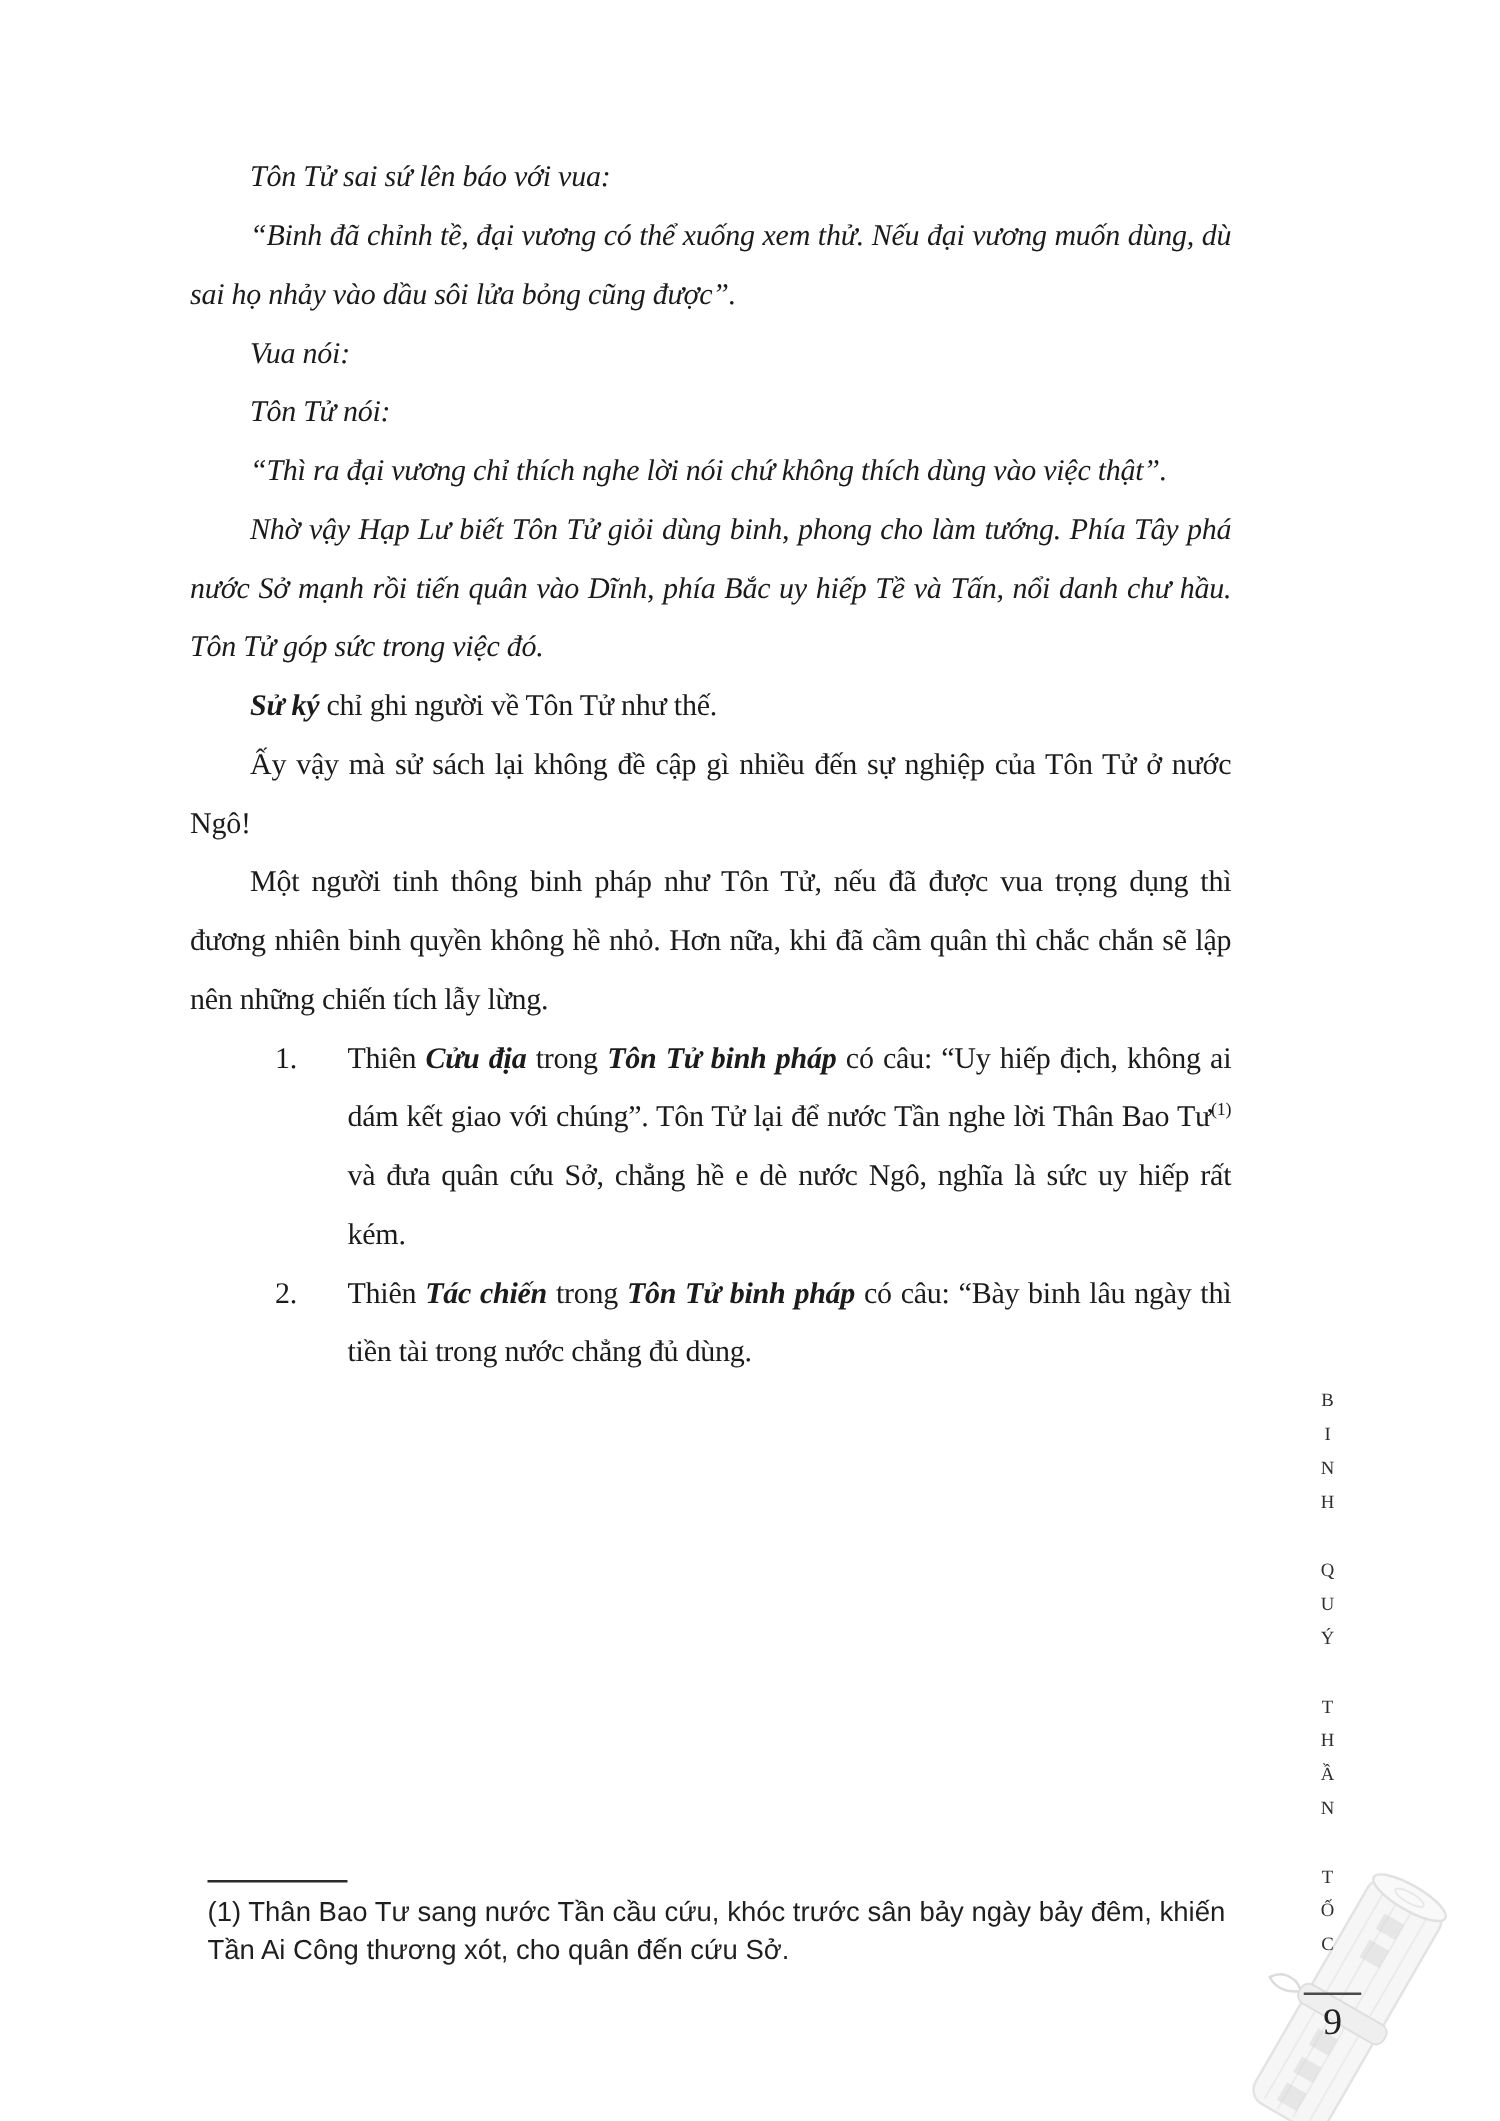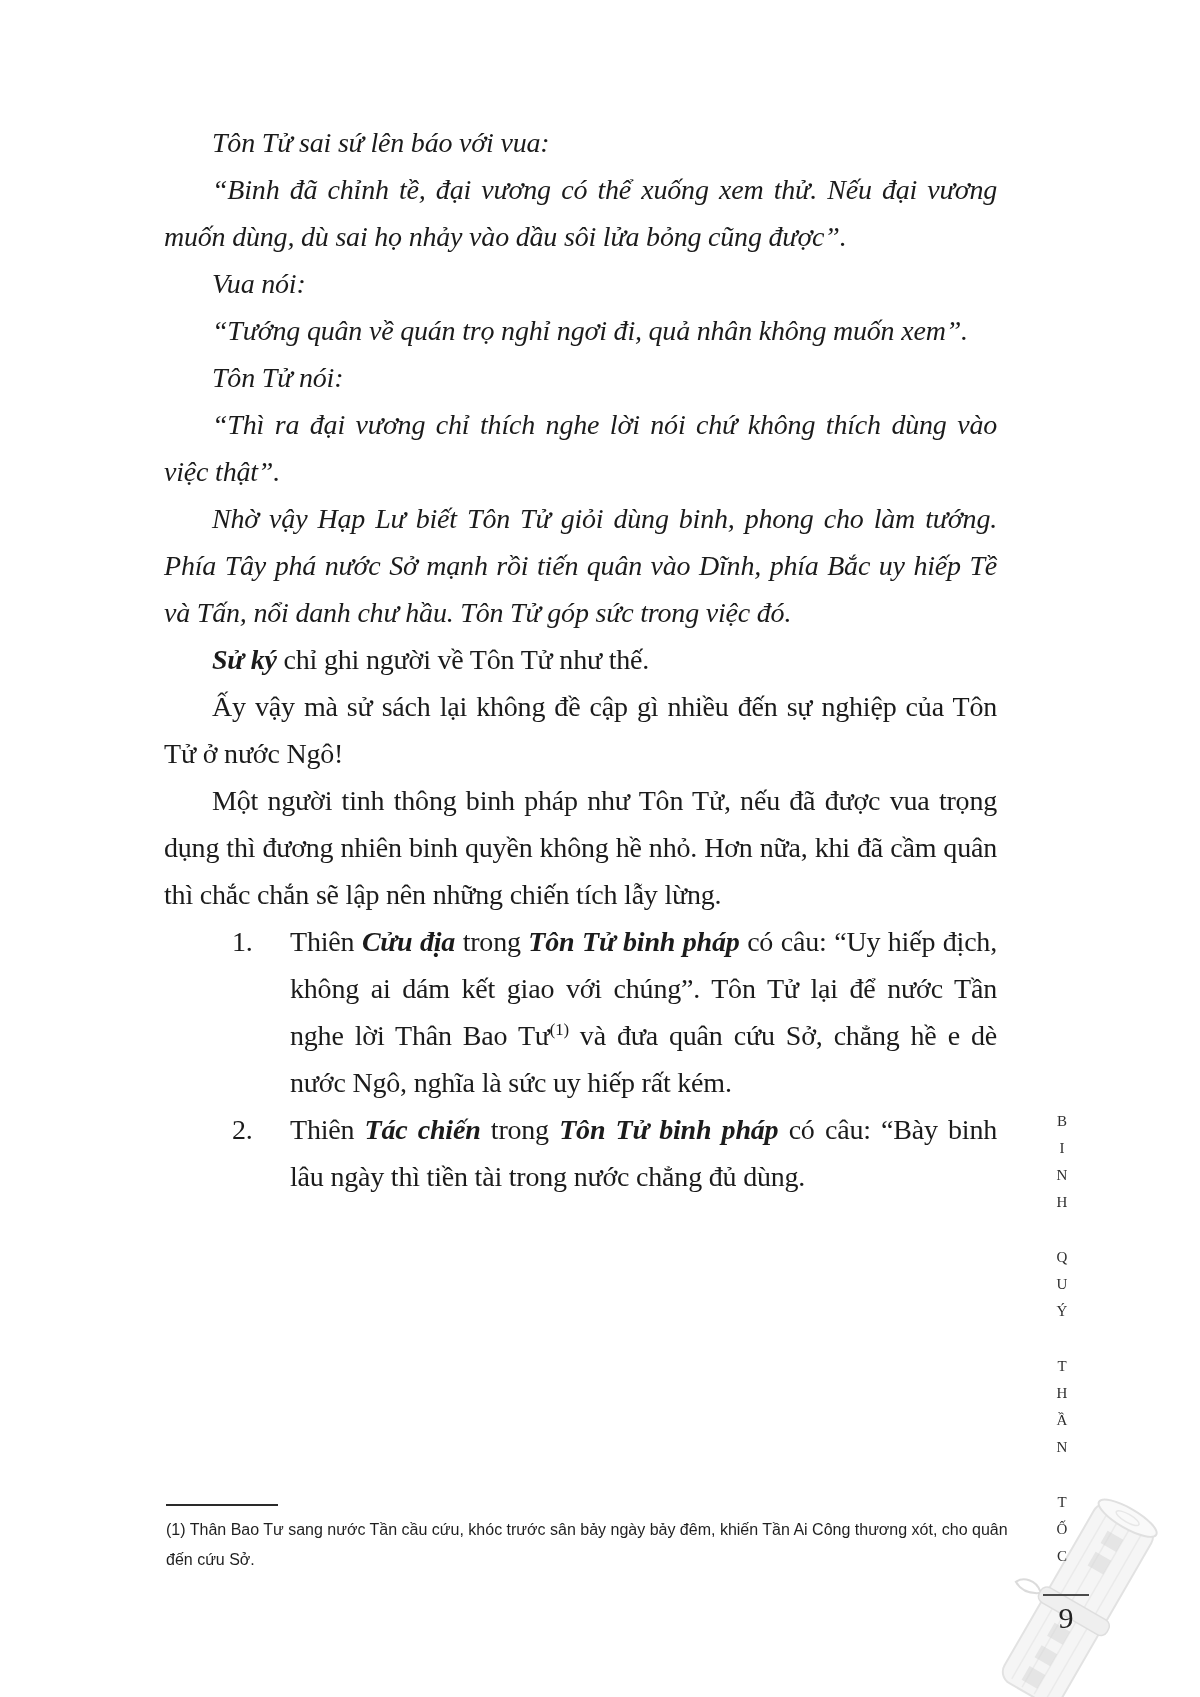--- a/index.html
+++ b/index.html
@@ -7,36 +7,36 @@
   #page {
     position:relative;
     width:1200px; height:1697px;
     background:#ffffff;
     overflow:hidden;
     font-family:"Liberation Serif", serif;
     color:#1b1b1b;
   }
   .text-block {
     position:absolute;
-    left:164px; top:119px; width:833px;
-    font-size:28px; line-height:47px;
+    left:152px; top:119px; width:833px;
+    font-size:24px; line-height:47px;
     text-align:justify;
     letter-spacing:-0.2px;
   }
   .para { text-indent:48px; }
   .italic { font-style:italic; }
   .r-b { font-weight:bold;font-style:italic; }
   .r-bi { font-weight:bold; font-style:italic; }
   .r-sup { vertical-align:super; font-size:60%; line-height:0; }
   .list-item { position:relative; padding-left:126px; text-indent:0; }
   .list-marker { position:absolute; left:68px; top:0; }
   .footnote {
     position:absolute; left:166px; top:1504px; width:845px;
     font-family:"Liberation Sans", sans-serif;
-    font-size:16px; line-height:30px; color:#1f1f1f;
+    font-size:22px; line-height:30px; color:#1f1f1f;
     text-align:left;
   }
   .footnote-rule { width:112px; border-top:2px solid #2a2a2a; margin-bottom:9px; }
   .margin-caption {
     position:absolute; left:1048px; top:1108px; width:28px;
     text-align:center; font-size:15px; color:#2e2e2e;
   }
   .caption-word { margin-bottom:28px; }
   .caption-letter { line-height:27px; height:27px; }
   .pageno { position:absolute; left:1036px; top:1594px; width:60px; text-align:center; }
@@ -65,21 +65,20 @@
       <rect x="88" y="190" width="18" height="16" fill="#b3b3b3" opacity="0.5"></rect>
       <rect x="60" y="112" width="78" height="17" rx="7" fill="#e2e2e2" stroke="#c4c4c4" stroke-width="1.5"></rect>
       <path d="M60,120 c-10,-8 -22,-4 -26,4 c10,6 20,2 26,-2" fill="none" stroke="#bfbfbf" stroke-width="2"></path>
     </g>
   </svg>
 
   <main class="text-block">
     <p class="para italic"><span>Tôn Tử sai sứ lên báo với vua:</span></p>
     <p class="para italic"><span>“Binh đã chỉnh tề, đại vương có thể xuống xem thử. Nếu đại vương muốn dùng, dù sai họ nhảy vào dầu sôi lửa bỏng cũng được”.</span></p>
     <p class="para italic"><span>Vua nói:</span></p>
-    <p class="para italic"><span>“Tướng quân về quán trọ nghỉ ngơi đi, quả nhân không muốn xem”.</span></p>
     <p class="para italic"><span>Tôn Tử nói:</span></p>
     <p class="para italic"><span>“Thì ra đại vương chỉ thích nghe lời nói chứ không thích dùng vào việc thật”.</span></p>
     <p class="para italic"><span>Nhờ vậy Hạp Lư biết Tôn Tử giỏi dùng binh, phong cho làm tướng. Phía Tây phá nước Sở mạnh rồi tiến quân vào Dĩnh, phía Bắc uy hiếp Tề và Tấn, nổi danh chư hầu. Tôn Tử góp sức trong việc đó.</span></p>
     <p class="para"><span class="r-b">Sử ký</span><span> chỉ ghi người về Tôn Tử như thế.</span></p>
     <p class="para"><span>Ấy vậy mà sử sách lại không đề cập gì nhiều đến sự nghiệp của Tôn Tử ở nước Ngô!</span></p>
     <p class="para"><span>Một người tinh thông binh pháp như Tôn Tử, nếu đã được vua trọng dụng thì đương nhiên binh quyền không hề nhỏ. Hơn nữa, khi đã cầm quân thì chắc chắn sẽ lập nên những chiến tích lẫy lừng.</span></p>
     <p class="list-item"><span class="list-marker">1.</span><span>Thiên </span><span class="r-bi">Cửu địa</span><span> trong </span><span class="r-b">Tôn Tử binh pháp</span><span> có câu: “Uy hiếp địch, không ai dám kết giao với chúng”. Tôn Tử lại để nước Tần nghe lời Thân Bao Tư</span><span class="r-sup">(1)</span><span> và đưa quân cứu Sở, chẳng hề e dè nước Ngô, nghĩa là sức uy hiếp rất kém.</span></p>
     <p class="list-item"><span class="list-marker">2.</span><span>Thiên </span><span class="r-bi">Tác chiến</span><span> trong </span><span class="r-b">Tôn Tử binh pháp</span><span> có câu: “Bày binh lâu ngày thì tiền tài trong nước chẳng đủ dùng.</span></p>
   </main>
 

